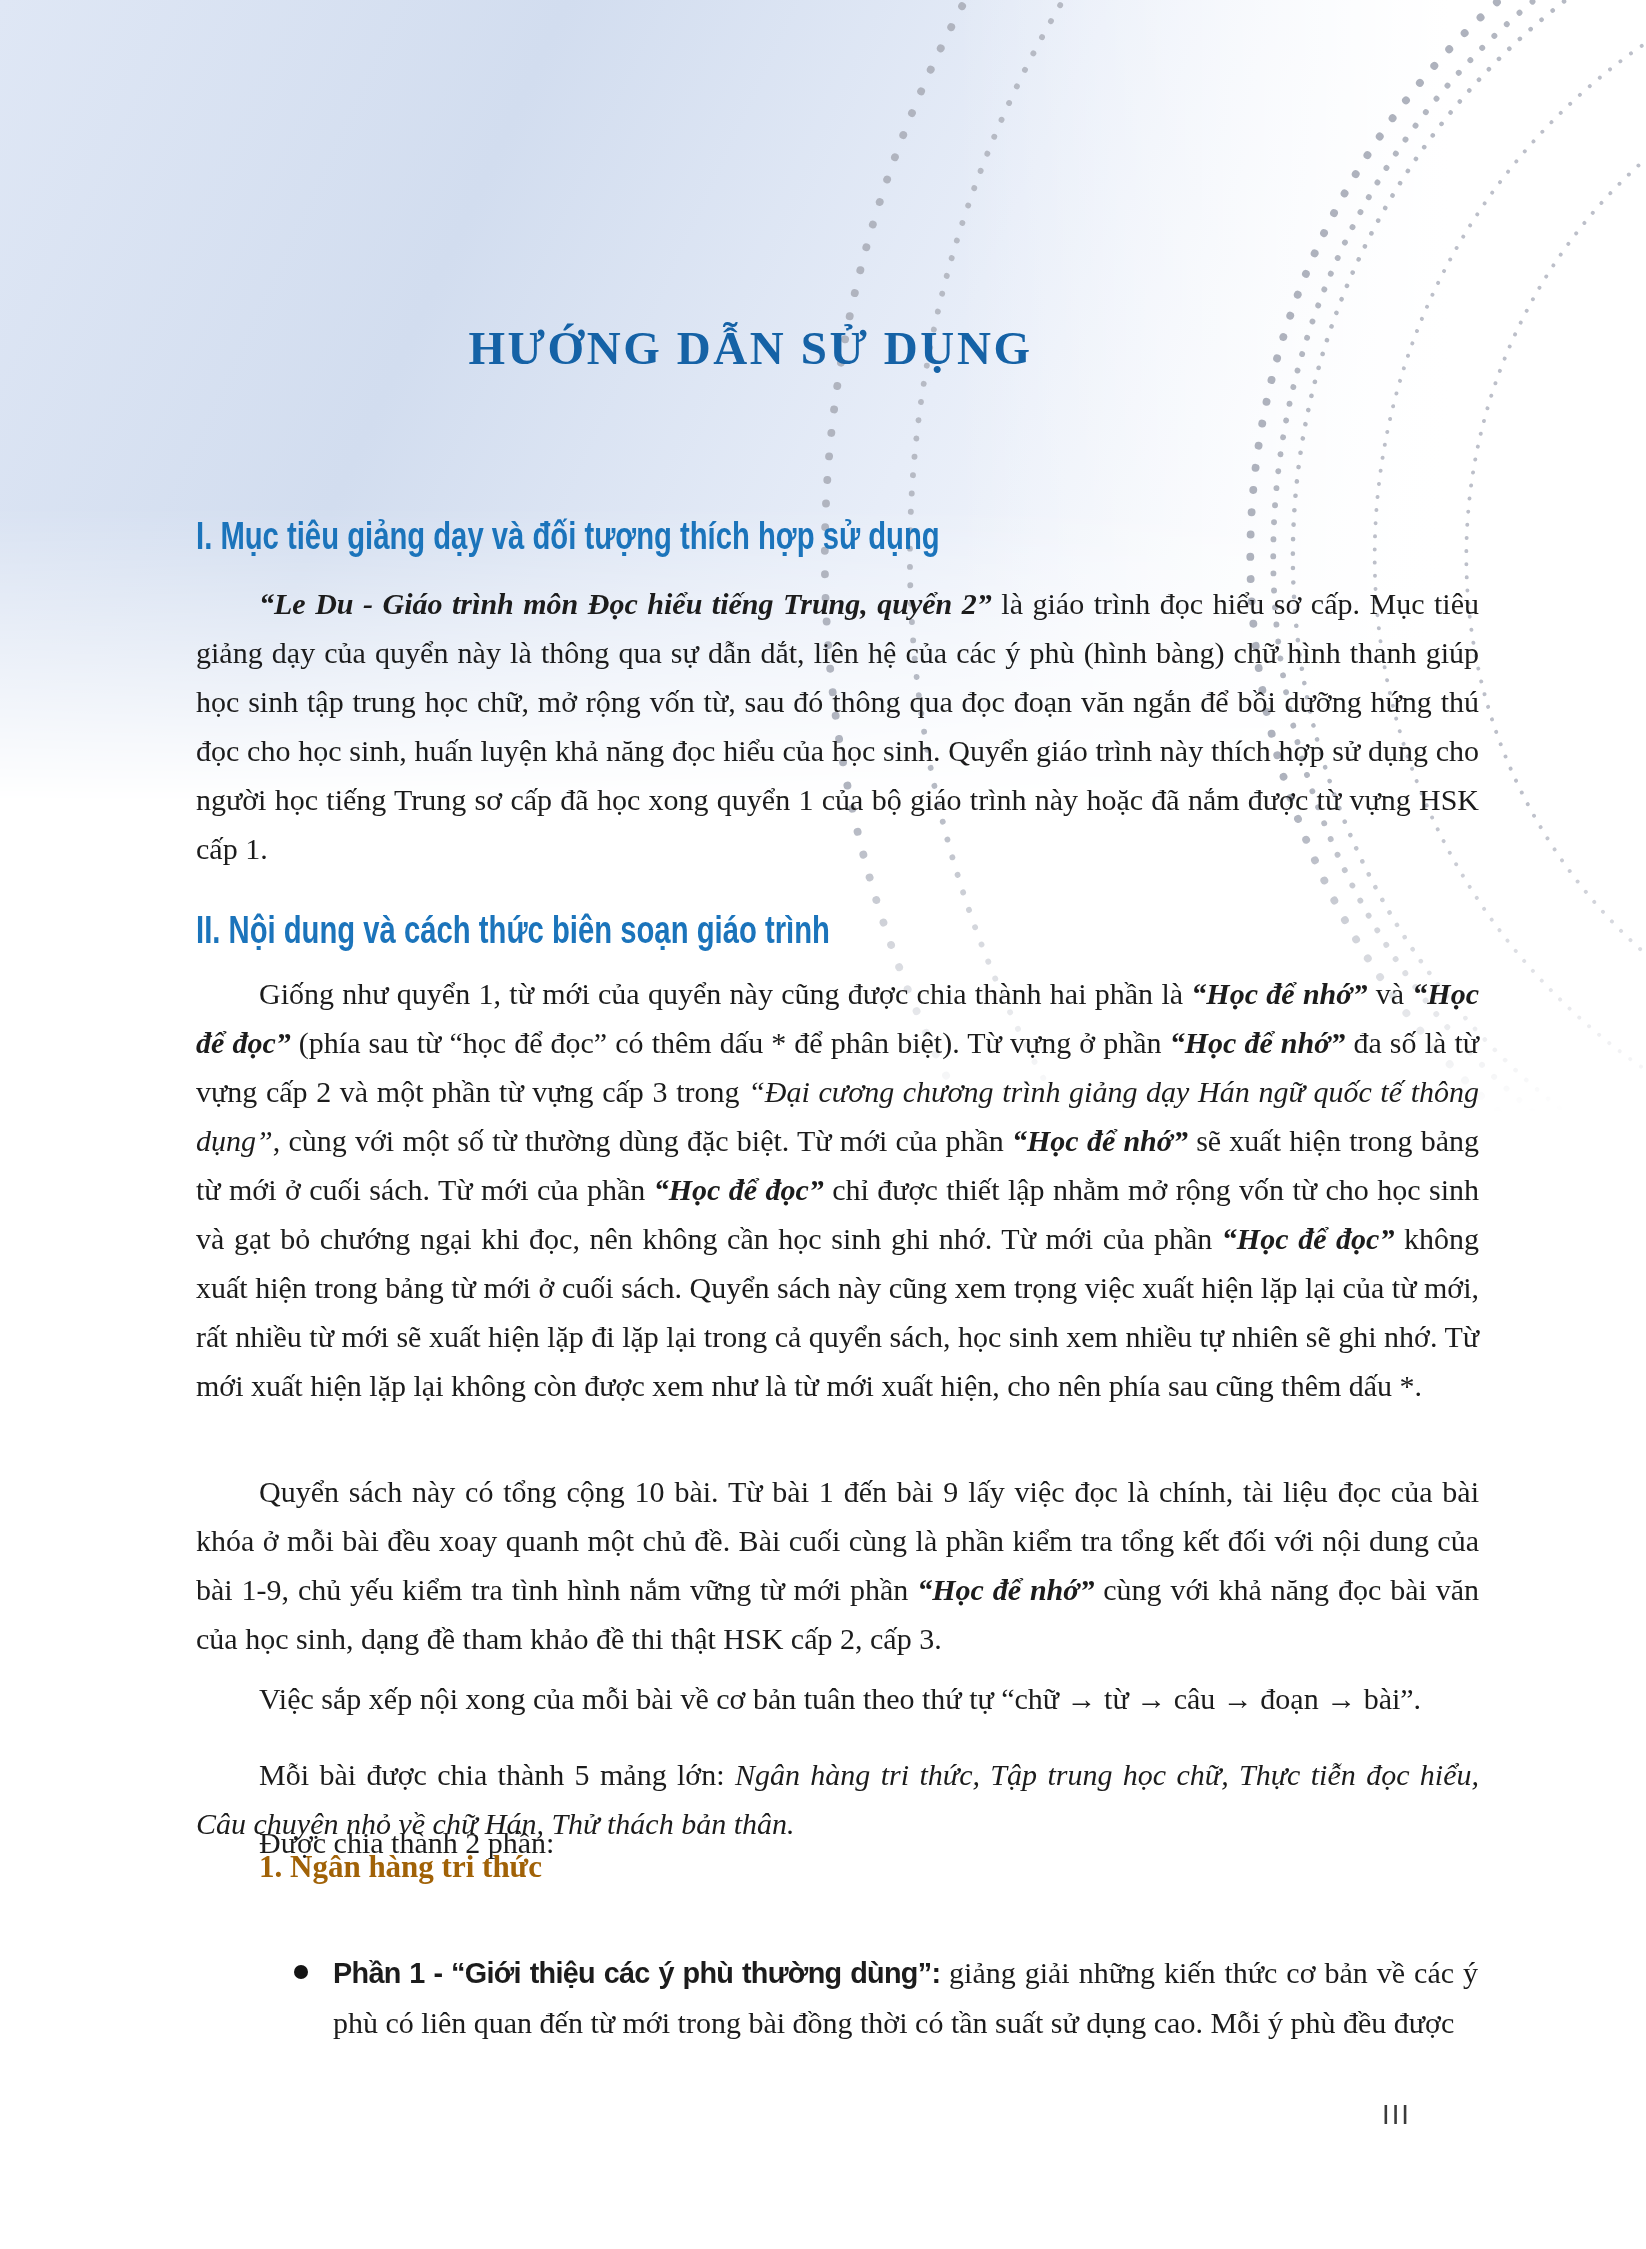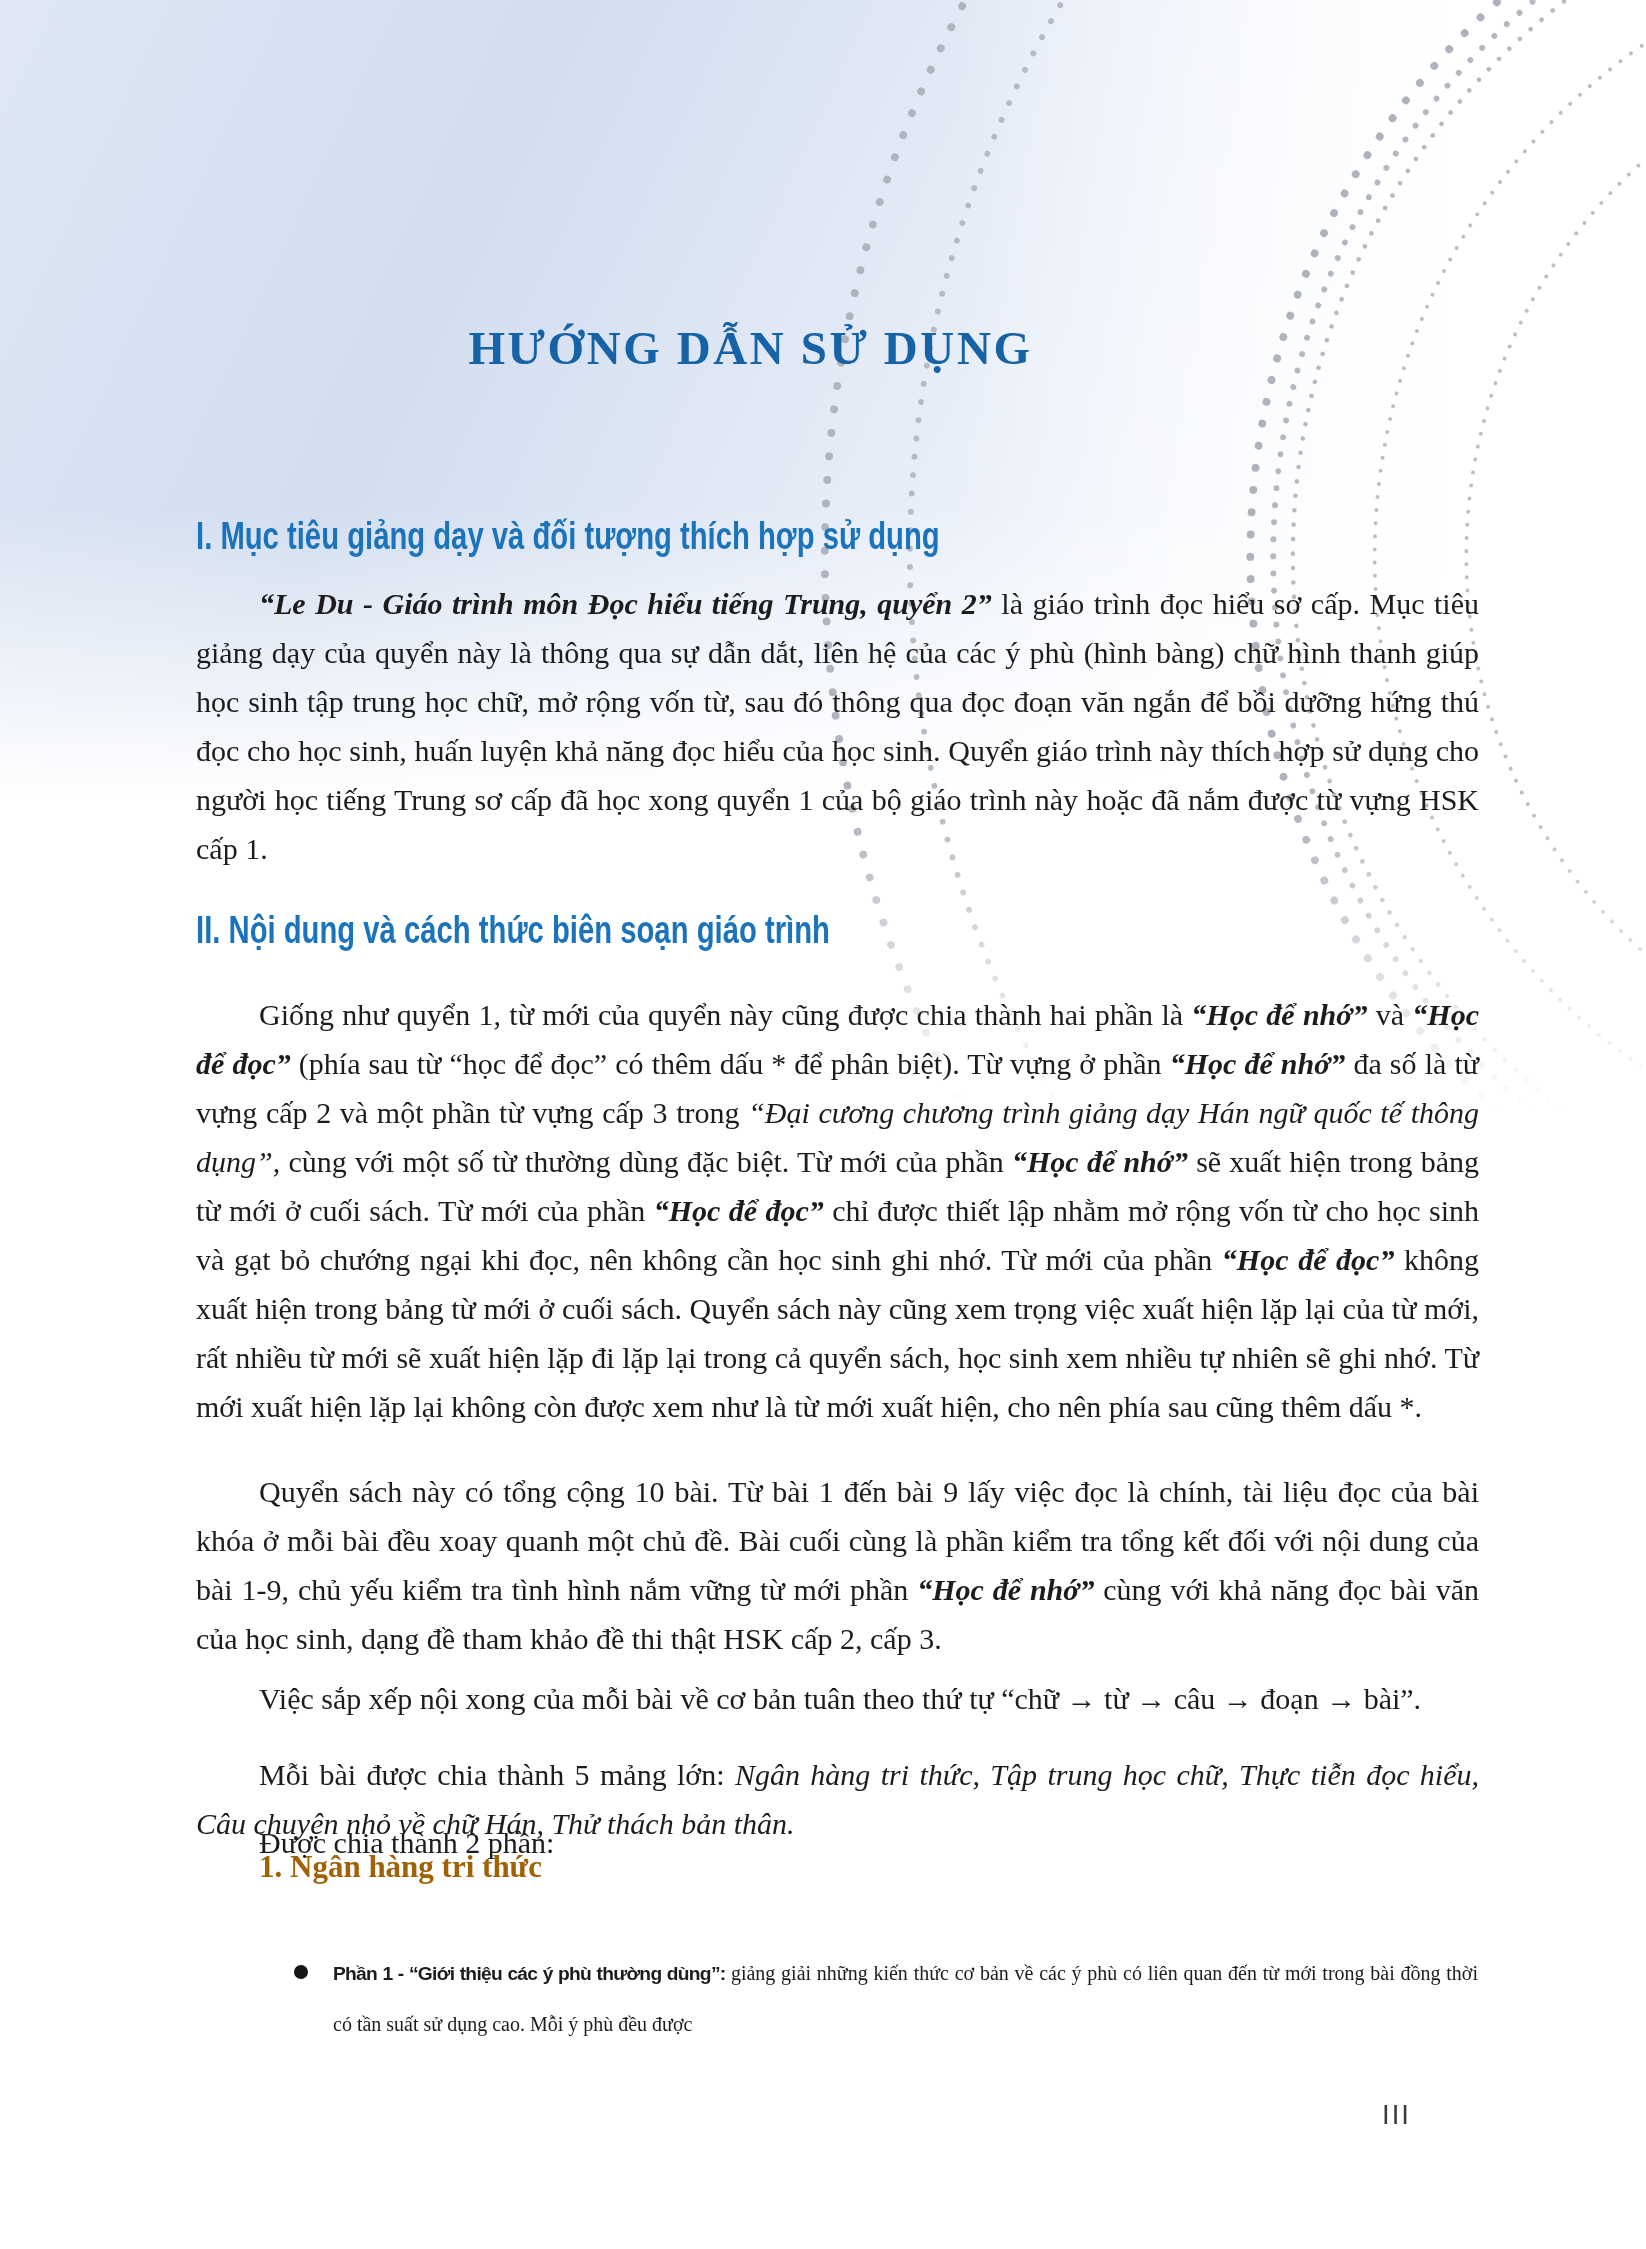--- a/index.html
+++ b/index.html
@@ -40,32 +40,32 @@
     font-weight:700;font-size:39px;line-height:43px;color:#1b74bb;
     transform:scaleX(0.75);transform-origin:left center;
   }
   .h1{top:514px;}
   .h2{top:908px;}
   .para{
     position:absolute;left:196px;width:1283px;z-index:2;
     font-size:30px;line-height:49px;text-align:justify;text-indent:63px;
   }
   .p1{top:579px;}
-  .p2{top:990px;}
+  .p2{top:969px;}
   .p3{top:1467px;}
   .p4{top:1674px;}
   .p5{top:1729px;margin-top:21px;}
   .p6{top:1818px;font-family:Liberation Serif, serif;}
   .sub-heading{
     position:absolute;left:259px;top:1847px;z-index:2;
     font-weight:700;font-size:31px;line-height:39px;color:#a16207;
   }
   .bullet-item{
     position:absolute;left:196px;top:1948px;width:1145px;z-index:2;
-    padding-left:137px;font-size:20px;line-height:50px;text-align:justify;
+    padding-left:137px;font-size:30px;line-height:50px;text-align:justify;
   }
   .bullet-dot{
     position:absolute;left:98px;top:17px;width:14.4px;height:14.4px;
     border-radius:50%;background:#141414;
   }
   .page-number{
     position:absolute;left:1382px;top:2063px;z-index:2;
     font-family:"Liberation Sans","DejaVu Sans",sans-serif;
     font-size:27.5px;line-height:30px;color:#3b3b3b;letter-spacing:2px;margin-top:37px;
   }

